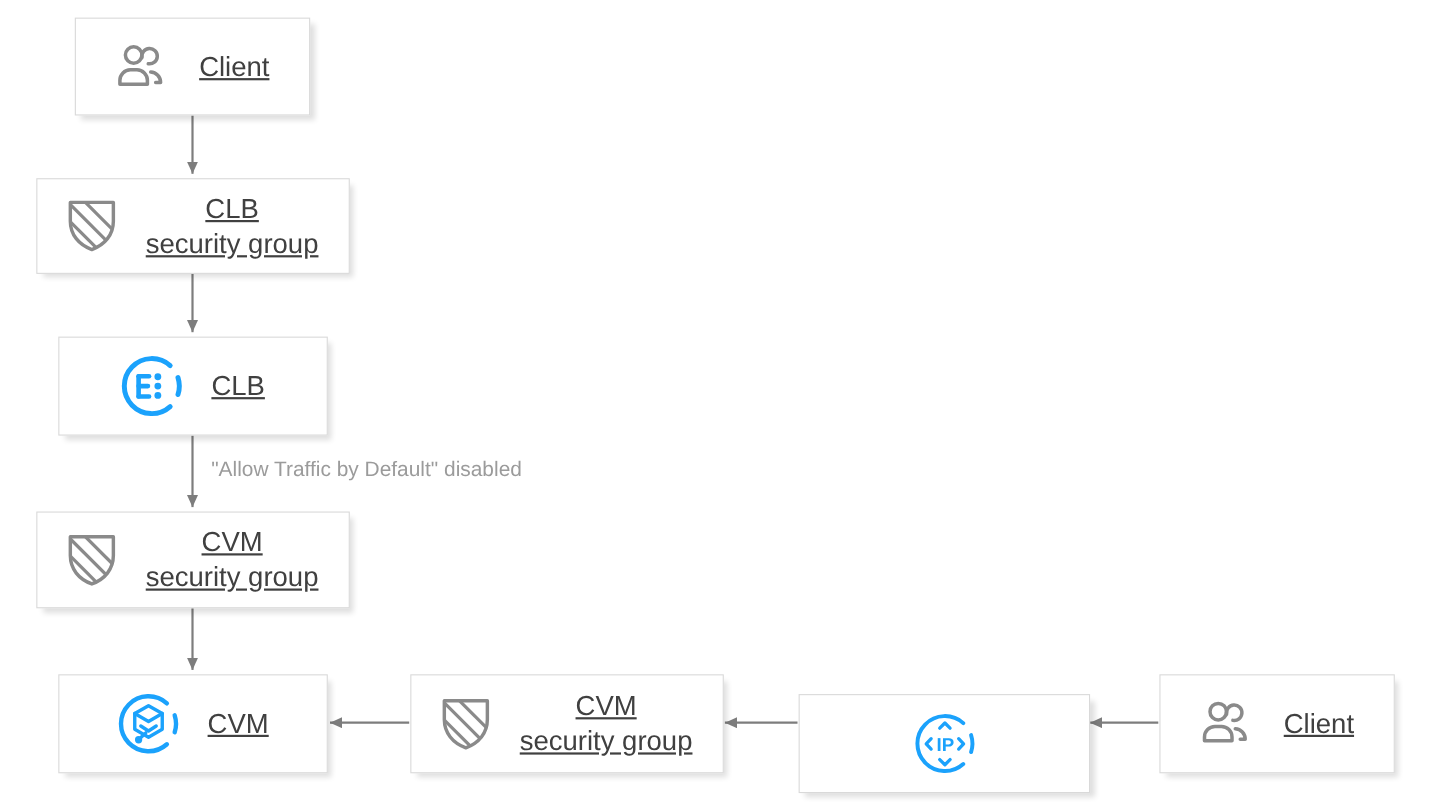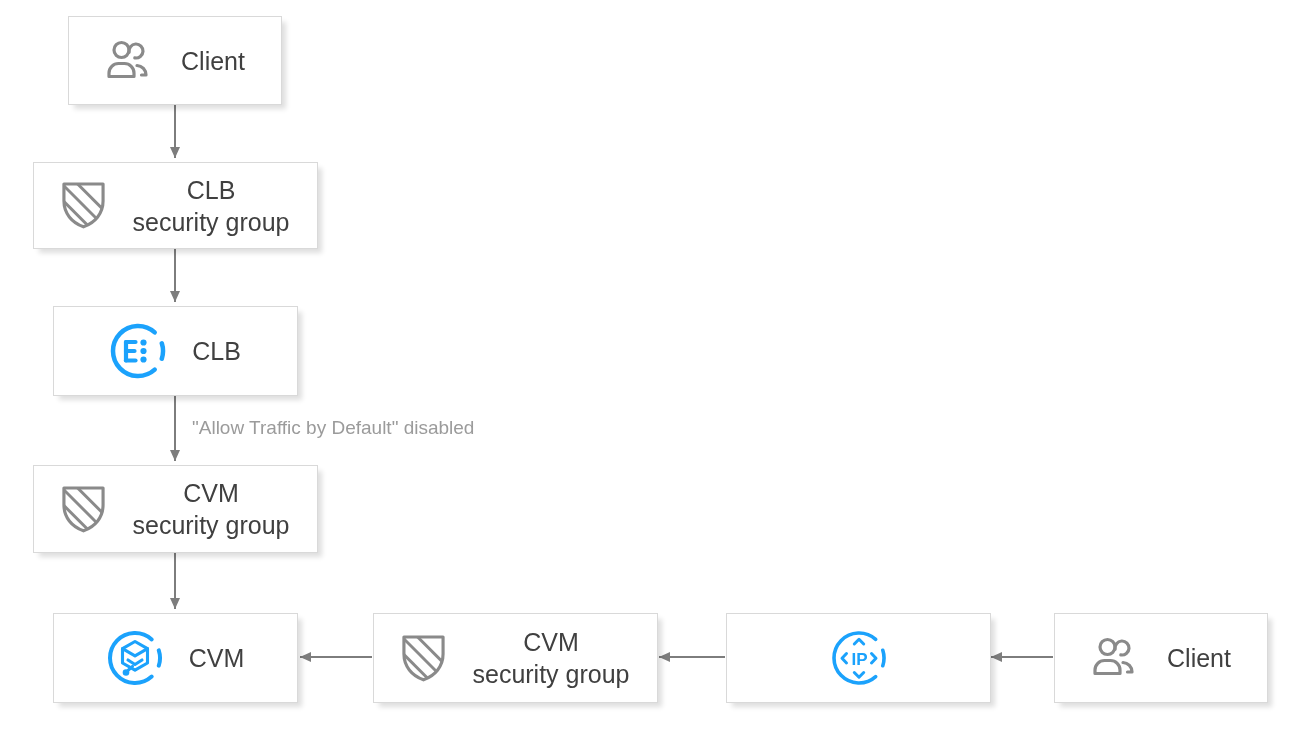--- a/index.html
+++ b/index.html
@@ -20,34 +20,35 @@
   }
   .node{
     position:absolute;
     background:#fff;
     border:1px solid var(--box-border);
     box-shadow:5px 5px 5px -1px rgba(0,0,0,0.13);
     display:flex;align-items:center;justify-content:center;
     gap:26px;
     color:var(--text);
     font-size:25px;
+    text-decoration:underline;
   }
   .node .label{white-space:pre-line;text-align:center;line-height:1.28;}
   .icon{display:block;flex:0 0 auto;}
   .icon.gray{color:var(--icon-gray);}
   .icon.blue{color:var(--accent-blue);}
 
   
   #n-client-top        {left:68px;  top:16px;  width:212px; height:87px;}
   #n-clb-sg            {left:33px;  top:162px; width:283px; height:85px;}
   #n-clb               {left:53px;  top:306px; width:243px; height:88px;}
   #n-cvm-sg-left       {left:33px;  top:465px; width:283px; height:86px;}
   #n-cvm               {left:53px;  top:613px; width:243px; height:88px;}
   #n-cvm-sg-bottom     {left:373px; top:613px; width:283px; height:88px;}
-  #n-eip               {left:726px; top:613px; width:263px; height:88px;}
+  #n-eip               {left:726px; top:631px; width:263px; height:88px;}
   #n-client-bottom     {left:1054px;top:613px; width:212px; height:88px;}
 
   #arrow-layer{position:absolute;left:0;top:0;pointer-events:none;}
   #edge-annotation{
     position:absolute;left:192px;top:417px;
     font-size:19px;color:var(--annotation);
   }
 </style>
 </head>
 <body>

